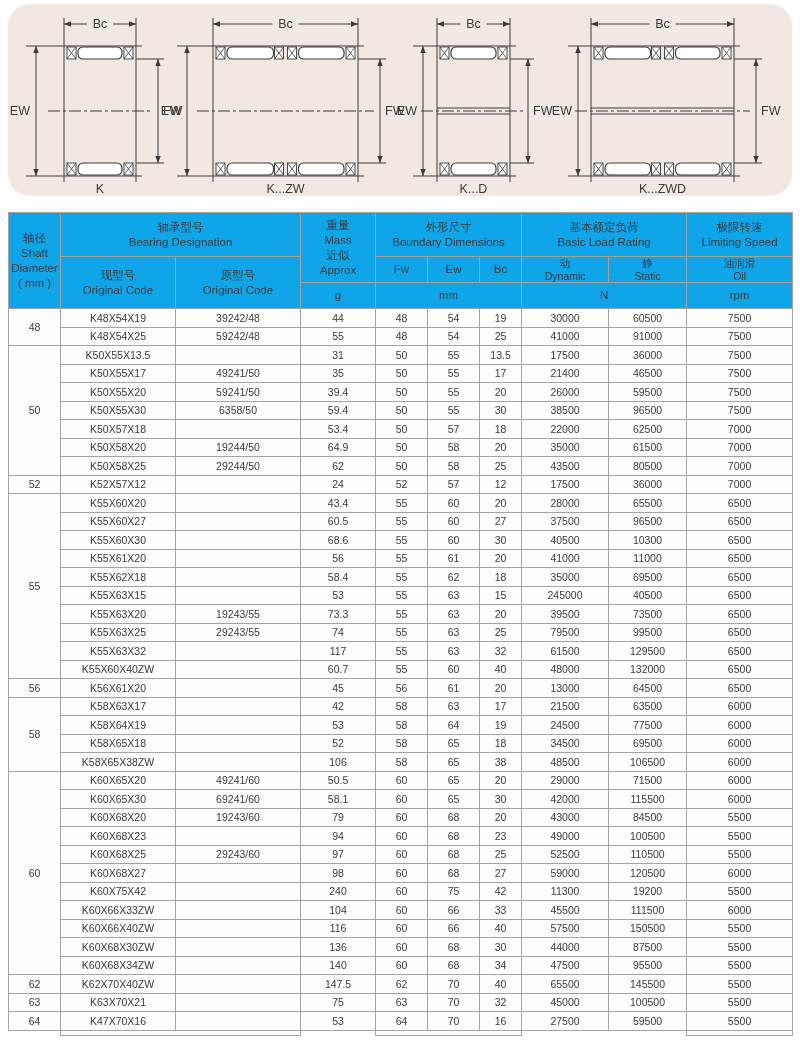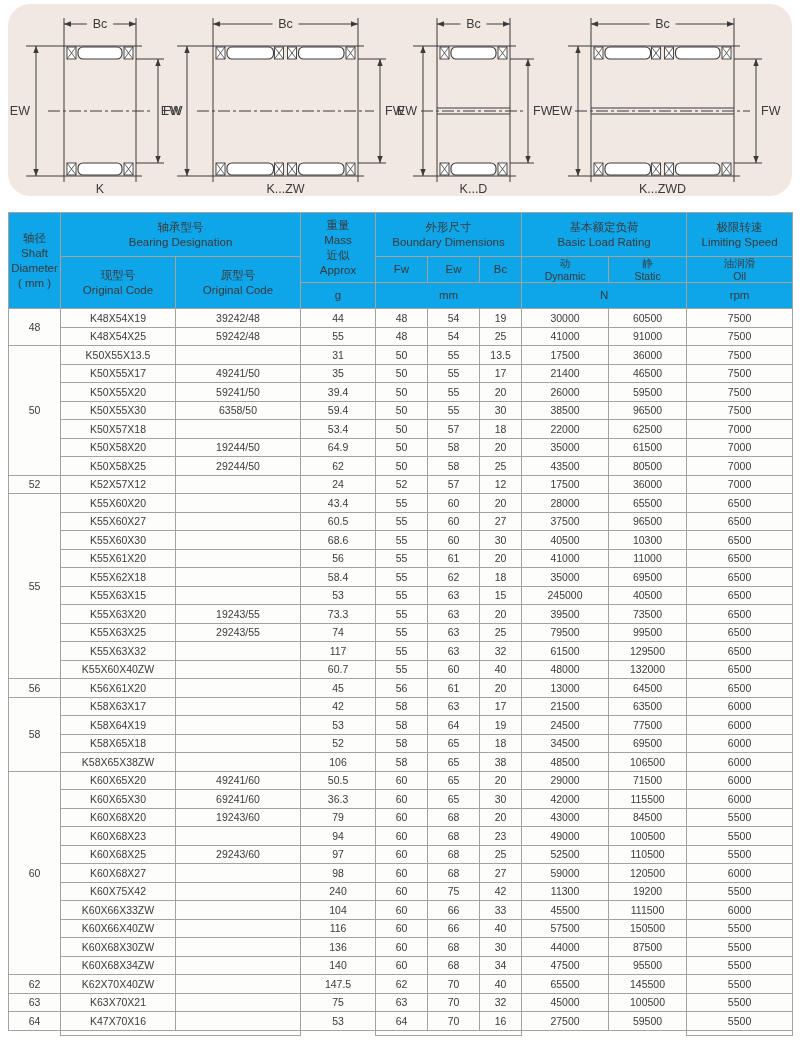--- a/index.html
+++ b/index.html
@@ -550,21 +550,21 @@
         <td class="band">60</td>
         <td class="band">65</td>
         <td class="band">20</td>
         <td>29000</td>
         <td>71500</td>
         <td class="band">6000</td>
       </tr>
       <tr>
         <td class="band code">K60X65X30</td>
         <td class="band code">69241/60</td>
-        <td>36.3</td>
+        <td>58.1</td>
         <td class="band">60</td>
         <td class="band">65</td>
         <td class="band">30</td>
         <td>42000</td>
         <td>115500</td>
         <td class="band">6000</td>
       </tr>
       <tr>
         <td class="band code">K60X68X20</td>
         <td class="band code">19243/60</td>

